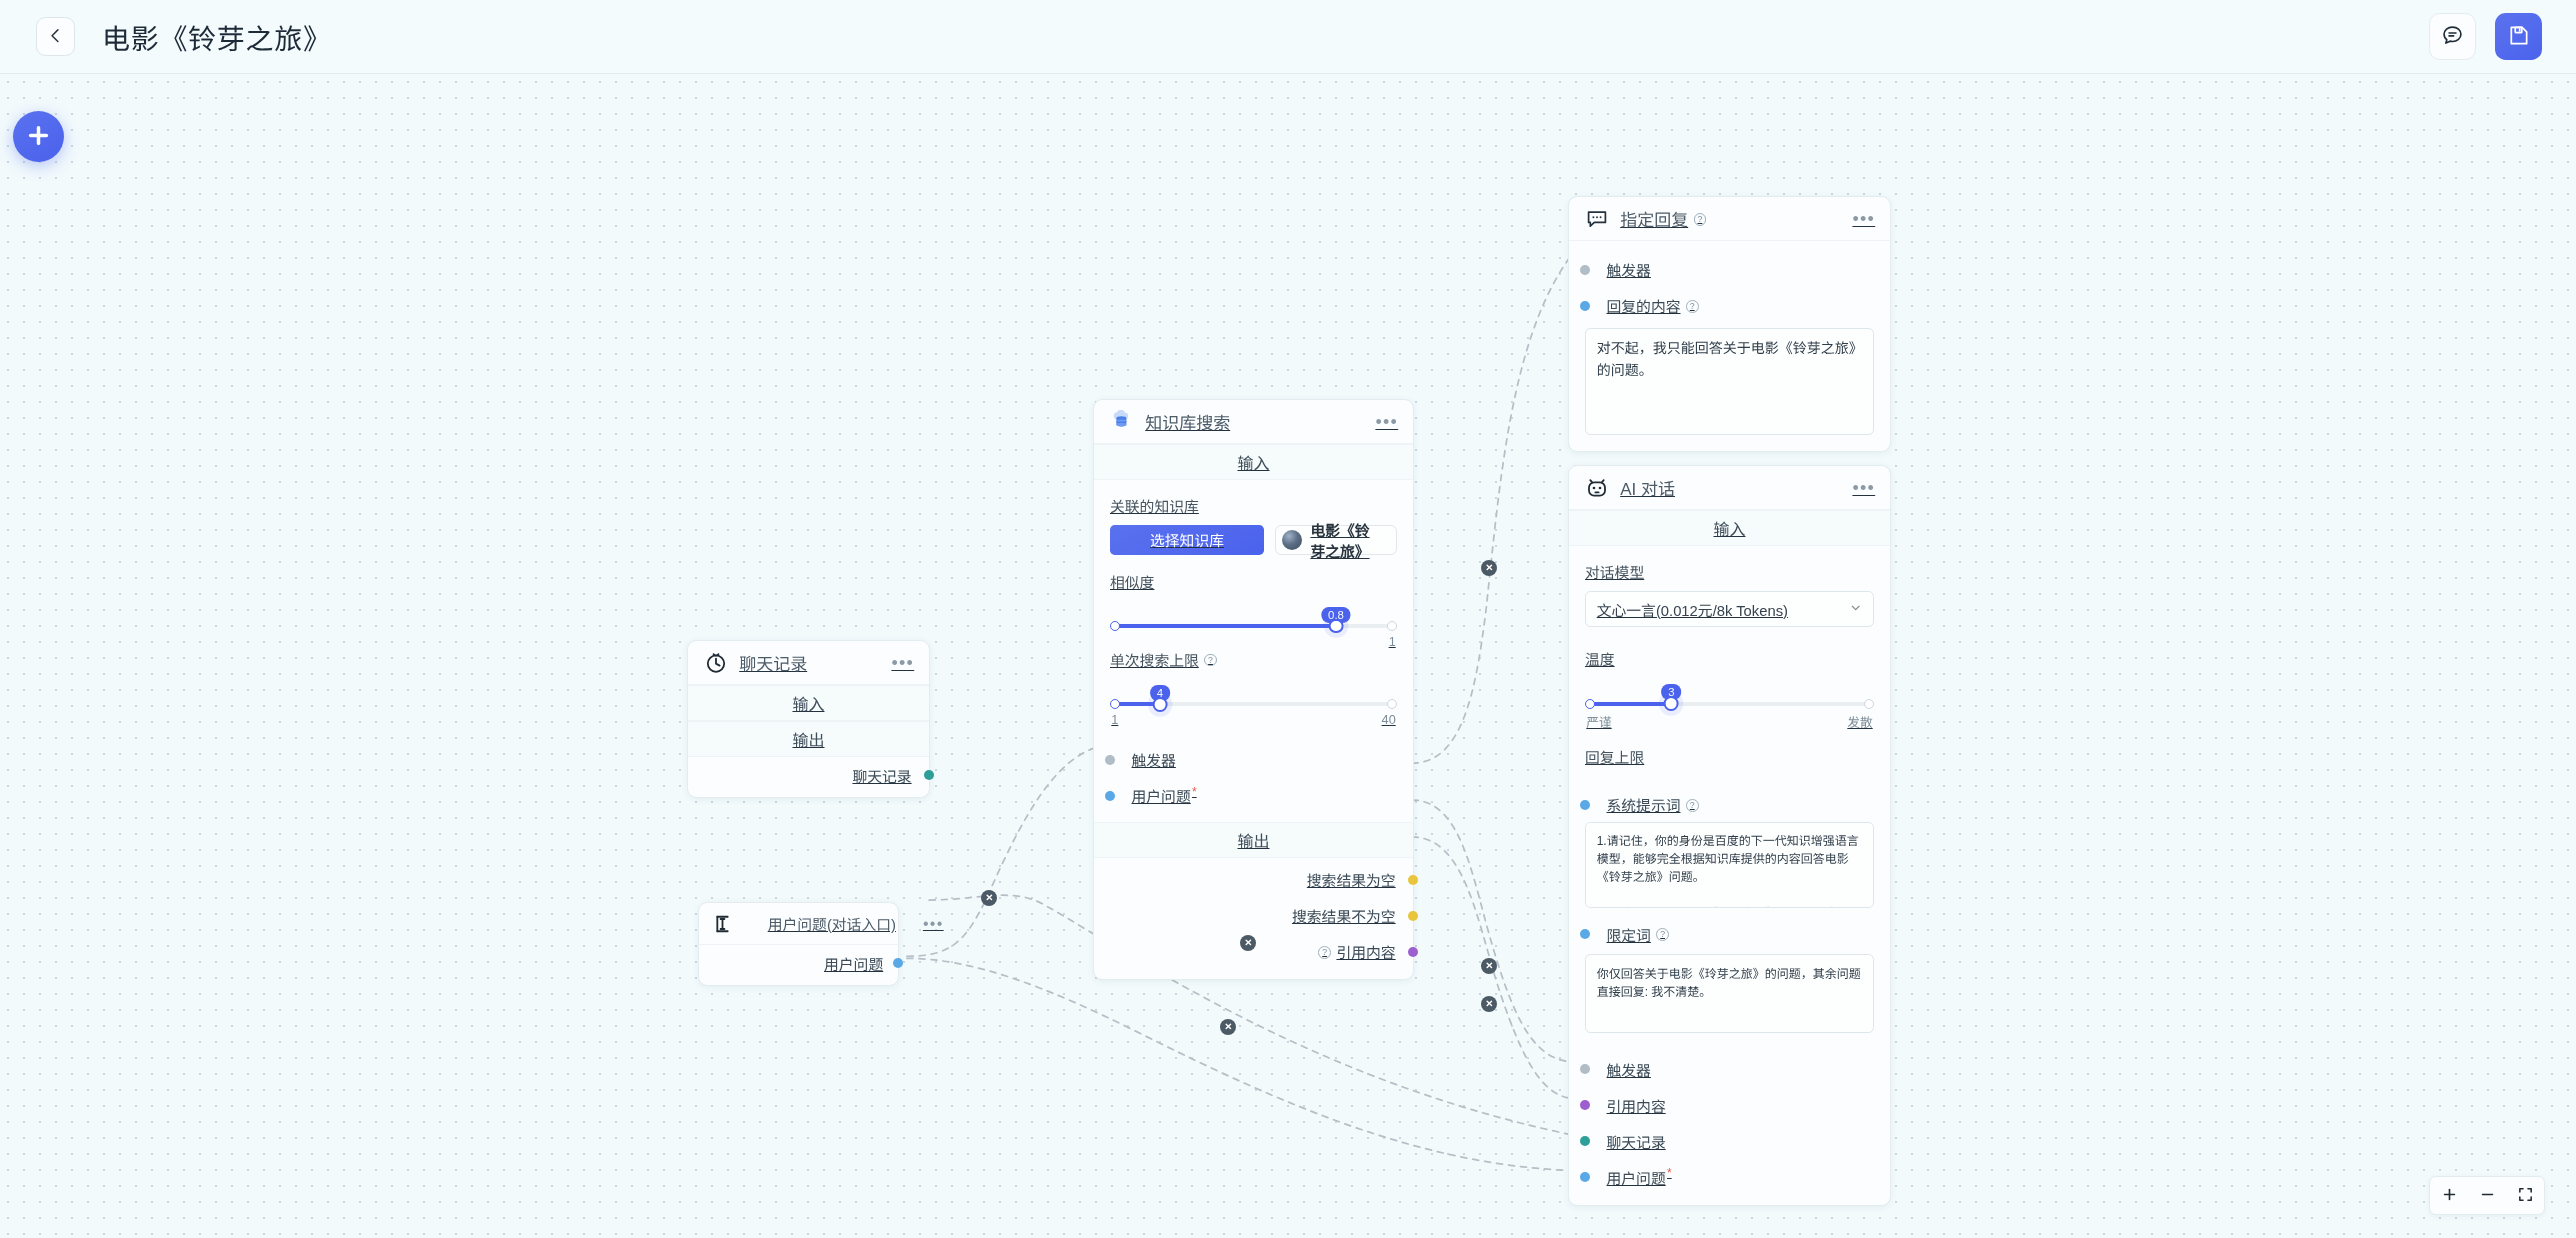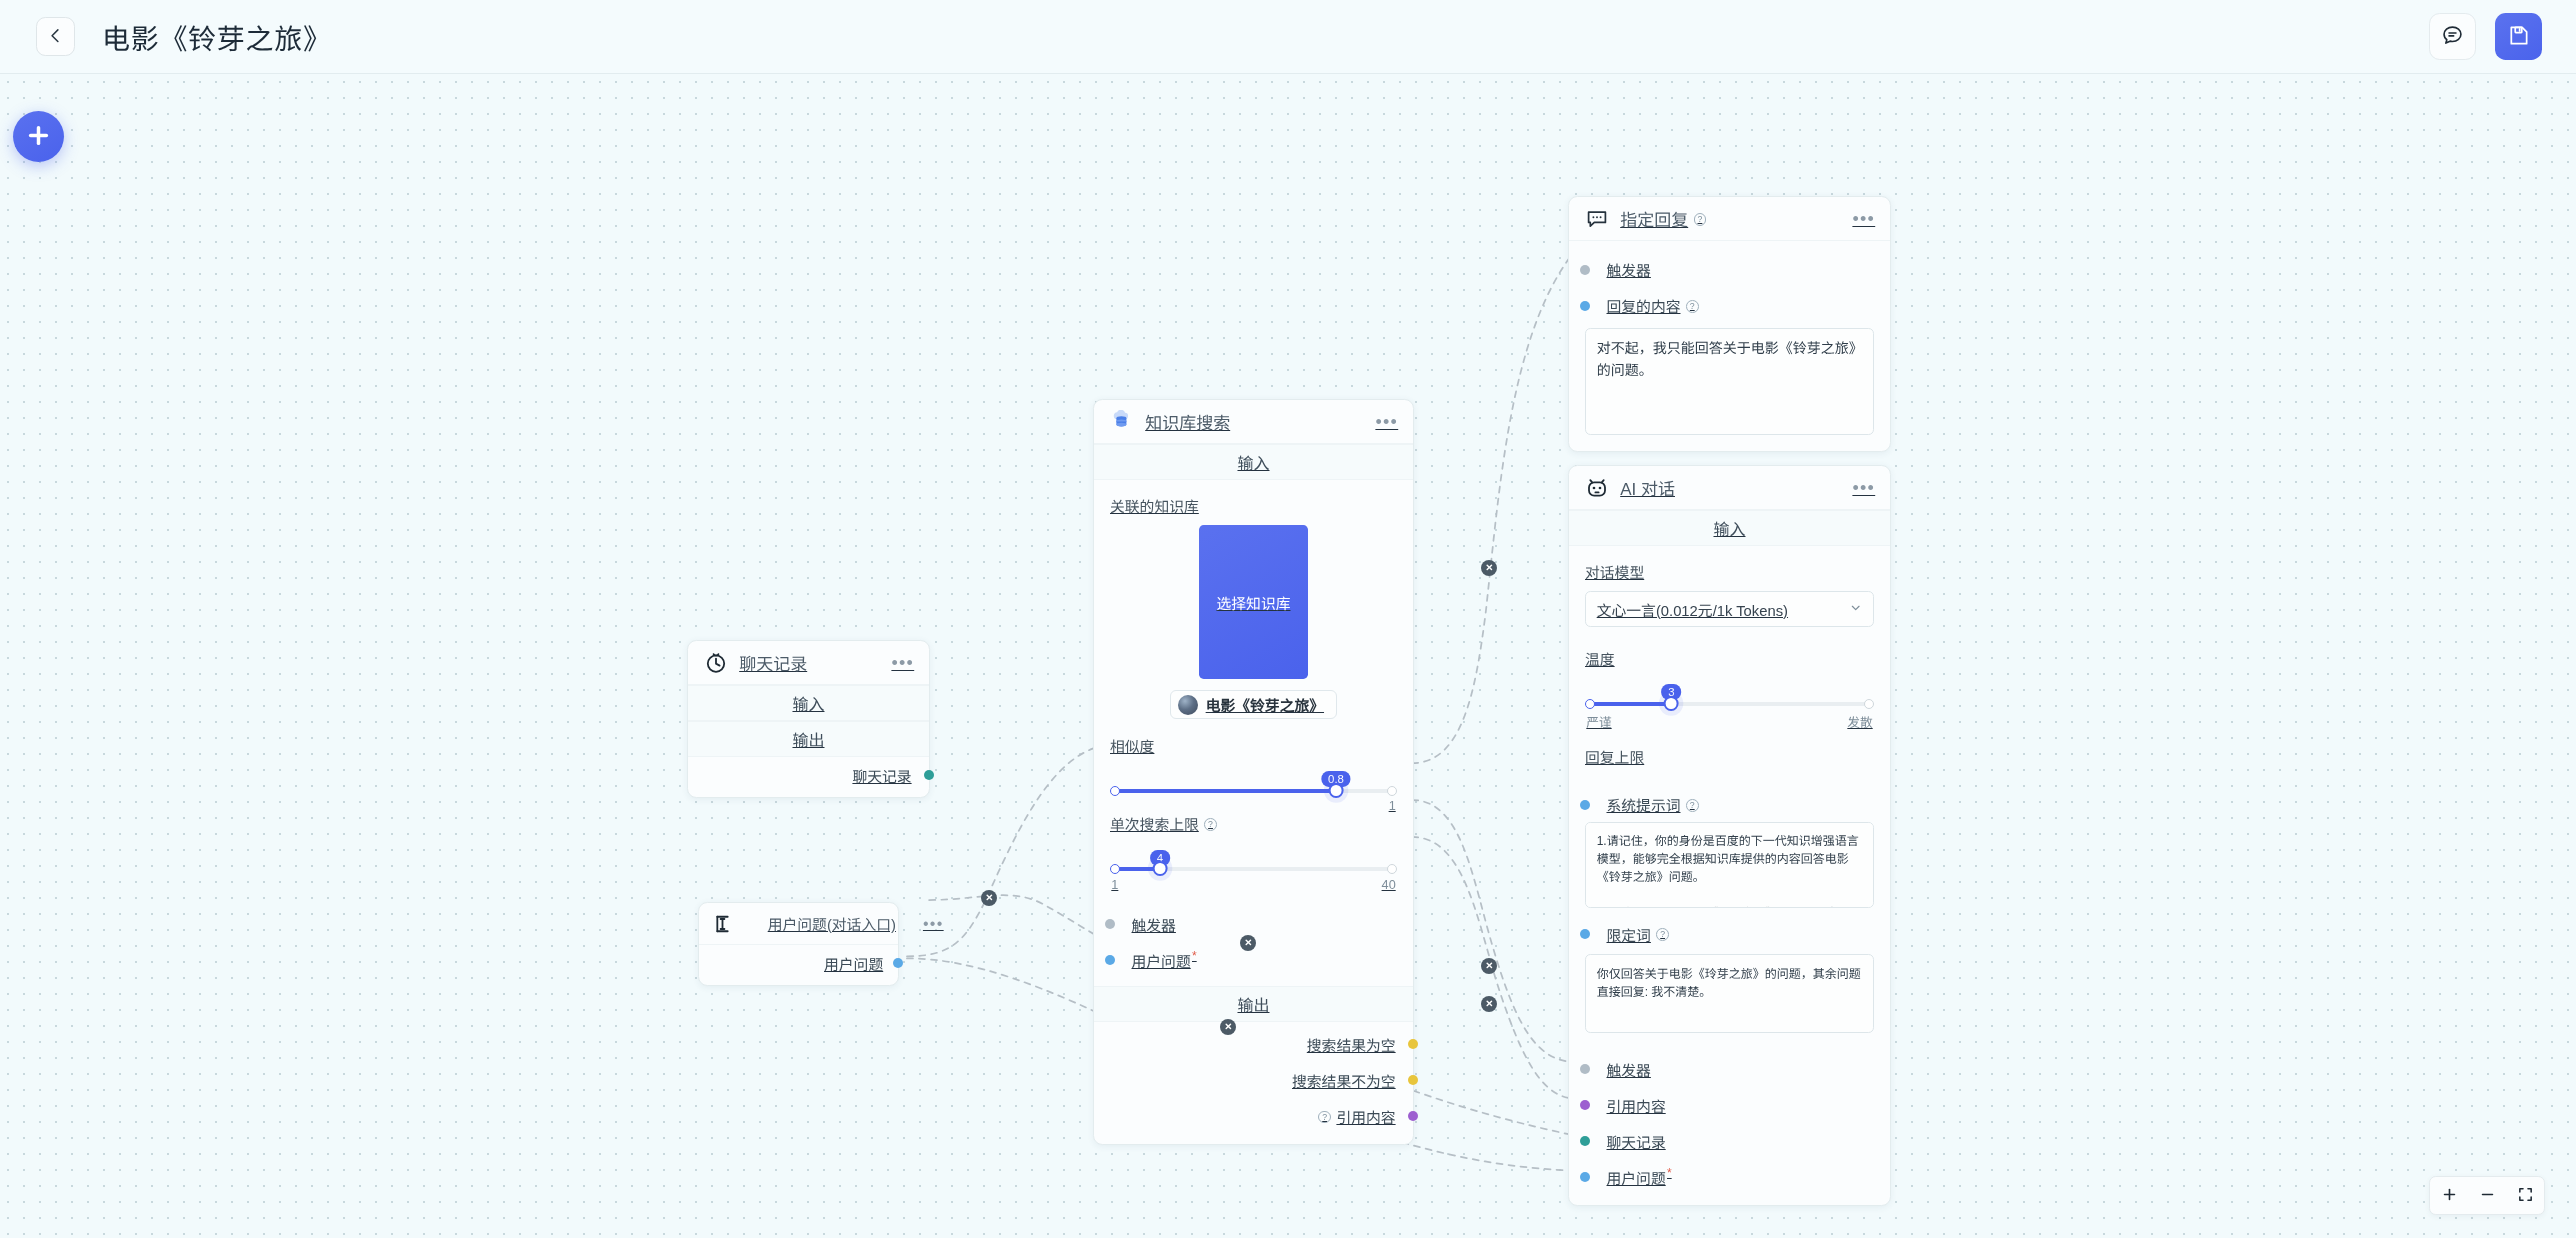--- a/index.html
+++ b/index.html
@@ -362,21 +362,21 @@
         </svg>
       </span>
       <span class="node-title">知识库搜索</span>
       <span class="node-dots">•••</span>
     </div>
 
     <div class="band">输入</div>
 
     <div class="body">
       <div class="fld-label">关联的知识库</div>
-      <div style="display:flex; align-items:center; gap:10.7px; margin-bottom:6.7px;flex-direction:column;">
+      <div style="display:flex; align-items:center; gap:10.7px; margin-bottom:6.7px;">
         <button class="btn-primary" style="flex:0 0 154px;">选择知识库</button>
         <div class="kb-chip">
           <span class="kb-avatar"></span>
           <span>电影《铃芽之旅》</span>
         </div>
       </div>
 
       <div style="margin-top:16px;">
         <div class="fld-label">相似度</div>
         <div class="slider-wrap">
@@ -458,21 +458,21 @@
       </span>
       <span class="node-title">AI 对话</span>
       <span class="node-dots">•••</span>
     </div>
 
     <div class="band">输入</div>
 
     <div class="body">
       <div class="fld-label">对话模型</div>
       <div class="selbox">
-        <span>文心一言(0.012元/1k Tokens)</span>
+        <span>文心一言(0.012元/8k Tokens)</span>
         <span class="chev">
           <svg viewBox="0 0 24 24" width="13.4" height="13.4" fill="none" stroke="#7e8e9a" stroke-width="2.2" stroke-linecap="round" stroke-linejoin="round">
               <polyline points="6,9.5 12,15.5 18,9.5"></polyline>
             </svg>
         </span>
       </div>
 
       <div style="margin-top:21px;">
         <div class="fld-label">温度</div>
         <div class="slider-wrap">

